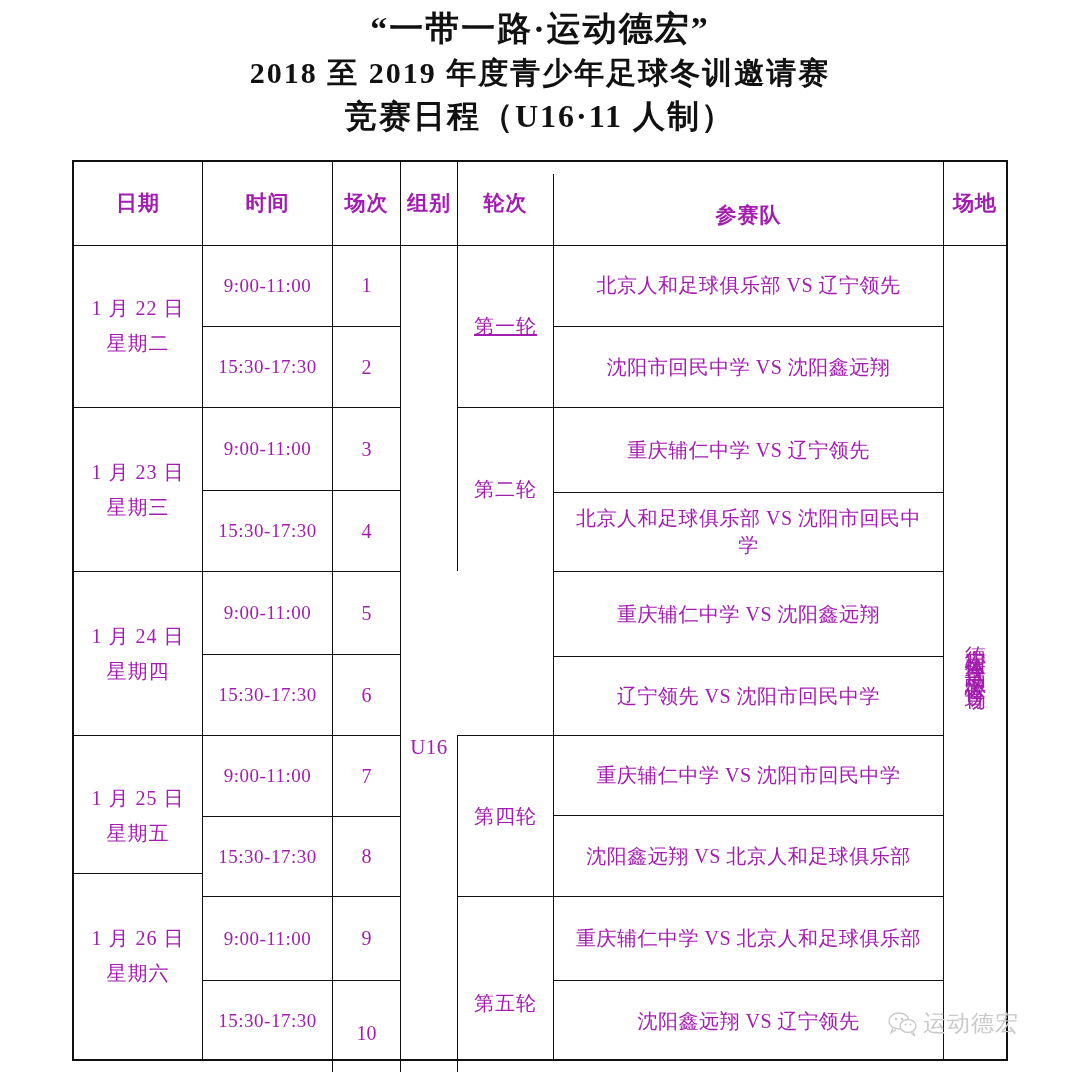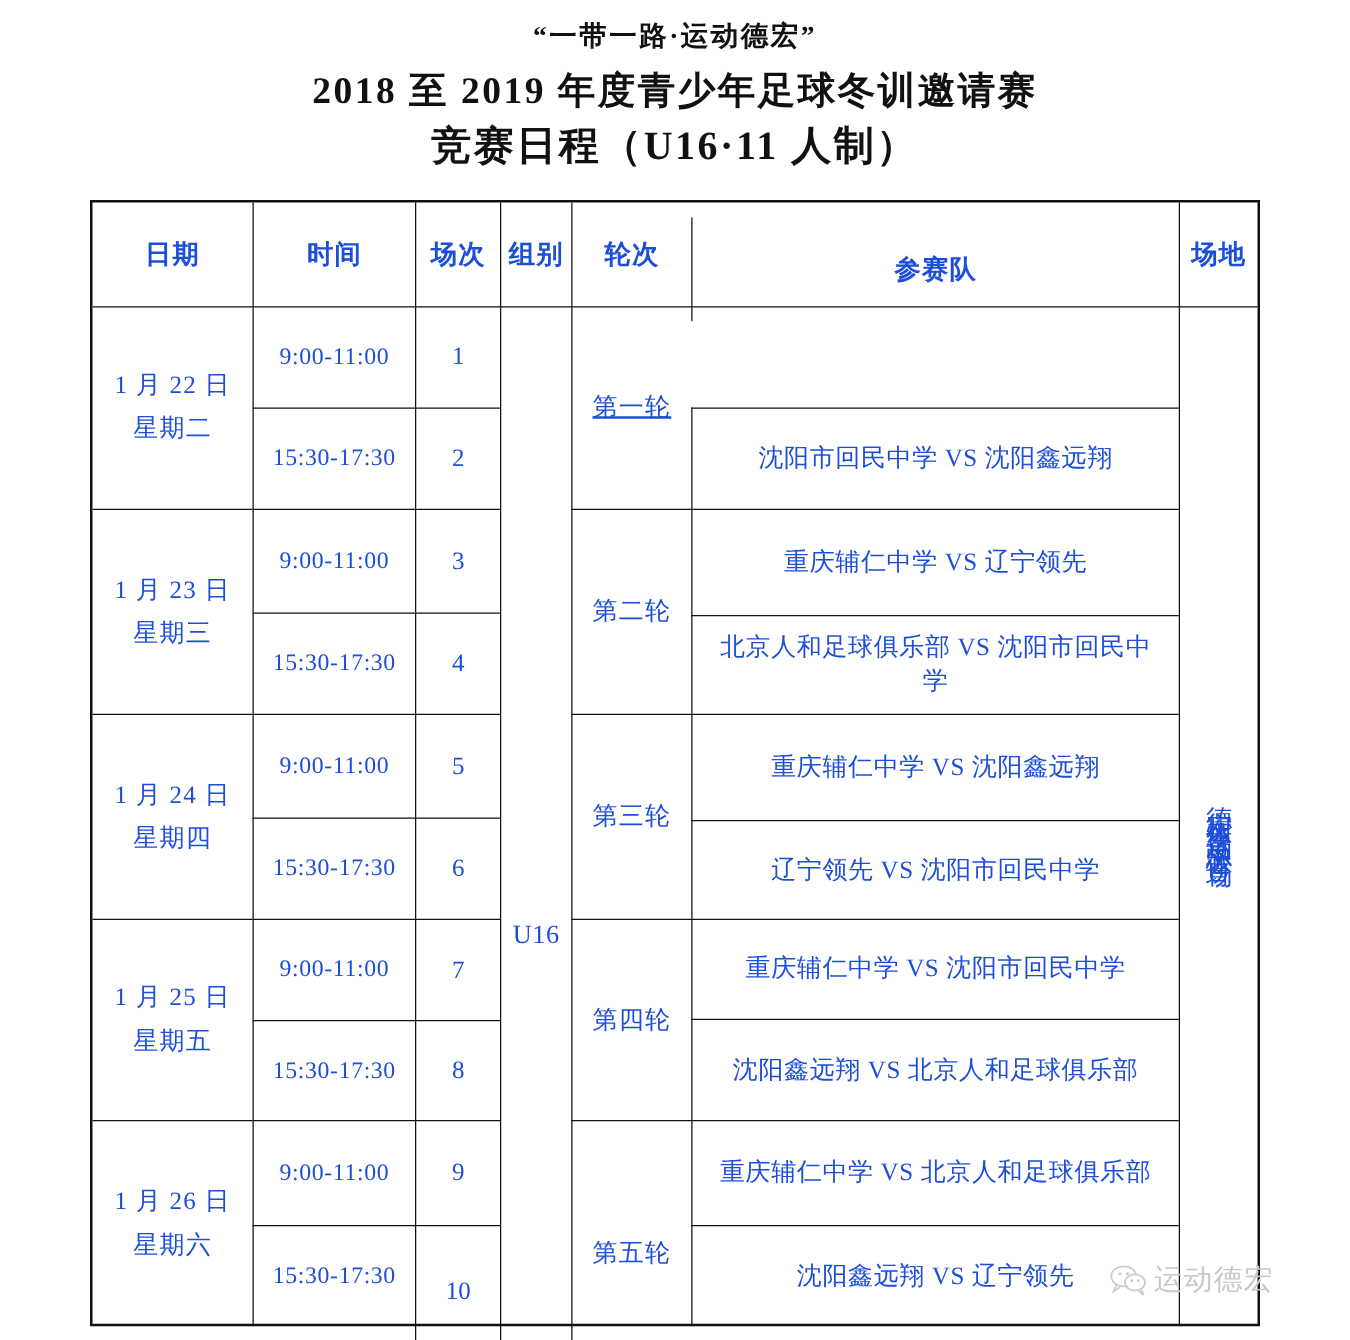--- a/index.html
+++ b/index.html
@@ -16,41 +16,41 @@
   
   .titles{
     position:absolute;left:0;top:0;width:1080px;
     text-align:center;
   }
   .title-line{
     font-weight:bold;
     letter-spacing:2px;
     color:#111;
   }
-  .t1{font-size:22px;line-height:34px;padding-top:12px;}
+  .t1{font-size:34px;line-height:34px;padding-top:12px;}
   .t2{font-size:30px;line-height:38px;padding-top:8px;font-family:Liberation Serif, serif;}
   .t3{font-size:32px;line-height:36px;padding-top:6px;}
 
   
   .tbl{
     position:absolute;
     left:72px;top:160px;
     width:936px;height:901px;
     border:2px solid #111;
     box-sizing:border-box;
   }
   .cell{
     position:absolute;
     box-sizing:border-box;
     display:flex;
     align-items:center;
     justify-content:center;
     text-align:center;
     font-size:19px;
-    color:#1d4ed8;
+    color:#a21caf;
     line-height:1.35;
     overflow:hidden;
   }
   .bl{border-left:1.5px solid #111;}
   .bt{border-top:1.5px solid #111;}
 
   .hdr{font-size:21px;font-weight:600;letter-spacing:1px;}
 
   .datecell{flex-direction:column;font-size:20px;letter-spacing:1px;}
   .datecell span{display:block;}
@@ -119,21 +119,21 @@
         <span class="d2">星期三</span>
       </div>
       <div class="cell datecell bt" style="left: 0px; top: 409px; width: 128px; height: 164px;">
         <span>1 月 24 日</span>
         <span class="d2">星期四</span>
       </div>
       <div class="cell datecell bt" style="left: 0px; top: 573px; width: 128px; height: 161px;">
         <span>1 月 25 日</span>
         <span class="d2">星期五</span>
       </div>
-      <div class="cell datecell bt" style="left: 0px; top: 734px; width: 128px; height: 165px;">
+      <div class="cell datecell bt" style="left: 0px; top: 711px; width: 128px; height: 165px;">
         <span>1 月 26 日</span>
         <span class="d2">星期六</span>
       </div>
       <div class="cell timecell bl" style="left: 128px; top: 83px; width: 130px; height: 81px;">9:00-11:00</div>
       <div class="cell numcell bl" style="left: 258px; top: 83px; width: 68px; height: 81px;">1</div>
       <div class="cell timecell bl bt" style="left: 128px; top: 164px; width: 130px; height: 81px;">15:30-17:30</div>
       <div class="cell numcell bl bt" style="left: 258px; top: 164px; width: 68px; height: 81px;">2</div>
       <div class="cell timecell bl bt" style="left: 128px; top: 245px; width: 130px; height: 83px;">9:00-11:00</div>
       <div class="cell numcell bl bt" style="left: 258px; top: 245px; width: 68px; height: 83px;">3</div>
       <div class="cell timecell bl bt" style="left: 128px; top: 328px; width: 130px; height: 81px;">15:30-17:30</div>
@@ -146,23 +146,23 @@
       <div class="cell numcell bl bt" style="left: 258px; top: 573px; width: 68px; height: 81px;">7</div>
       <div class="cell timecell bl bt" style="left: 128px; top: 654px; width: 130px; height: 80px;">15:30-17:30</div>
       <div class="cell numcell bl bt" style="left: 258px; top: 654px; width: 68px; height: 80px;">8</div>
       <div class="cell timecell bl bt" style="left: 128px; top: 734px; width: 130px; height: 84px;">9:00-11:00</div>
       <div class="cell numcell bl bt" style="left: 258px; top: 734px; width: 68px; height: 84px;">9</div>
       <div class="cell timecell bl bt" style="left: 128px; top: 818px; width: 130px; height: 81px;">15:30-17:30</div>
       <div class="cell numcell bl bt" style="left: 258px; top: 818px; width: 68px; height: 105px;">10</div>
       <div class="cell groupcell bl" style="left: 326px; top: 83px; width: 57px; height: 1005px;">U16</div>
       <div class="cell roundcell bl" style="left: 383px; top: 83px; width: 96px; height: 162px; text-decoration: underline;">第一轮</div>
       <div class="cell roundcell bl bt" style="left: 383px; top: 245px; width: 96px; height: 164px;">第二轮</div>
-      <div class="cell roundcell bl bt" style="left: 383px; top: 409px; width: 96px; height: 164px;">第三轮</div>
       <div class="cell roundcell bl bt" style="left: 383px; top: 573px; width: 96px; height: 161px;">第四轮</div>
       <div class="cell roundcell bl bt" style="left: 383px; top: 734px; width: 96px; height: 213px;">第五轮</div>
+      <div class="cell teamcell bl" style="left: 479px; top: 83px; width: 390px; height: 81px;">北京人和足球俱乐部 VS 辽宁领先</div>
       <div class="cell teamcell bl bt" style="left: 479px; top: 164px; width: 390px; height: 81px;">沈阳市回民中学 VS 沈阳鑫远翔</div>
       <div class="cell teamcell bl bt" style="left: 479px; top: 245px; width: 390px; height: 85px;">重庆辅仁中学 VS 辽宁领先</div>
       <div class="cell teamcell bl bt" style="left: 479px; top: 330px; width: 390px; height: 79px;">北京人和足球俱乐部 VS 沈阳市回民中学</div>
       <div class="cell teamcell bl bt" style="left: 479px; top: 409px; width: 390px; height: 85px;">重庆辅仁中学 VS 沈阳鑫远翔</div>
       <div class="cell teamcell bl bt" style="left: 479px; top: 494px; width: 390px; height: 79px;">辽宁领先 VS 沈阳市回民中学</div>
       <div class="cell teamcell bl bt" style="left: 479px; top: 573px; width: 390px; height: 80px;">重庆辅仁中学 VS 沈阳市回民中学</div>
       <div class="cell teamcell bl bt" style="left: 479px; top: 653px; width: 390px; height: 81px;">沈阳鑫远翔 VS 北京人和足球俱乐部</div>
       <div class="cell teamcell bl bt" style="left: 479px; top: 734px; width: 390px; height: 84px;">重庆辅仁中学 VS 北京人和足球俱乐部</div>
       <div class="cell teamcell bl bt" style="left: 479px; top: 818px; width: 390px; height: 81px;">沈阳鑫远翔 VS 辽宁领先</div>
       <div class="cell venuecell bl" style="left: 869px; top: 83px; width: 63px; height: 816px;">德宏州体育运动中心体育场</div>

